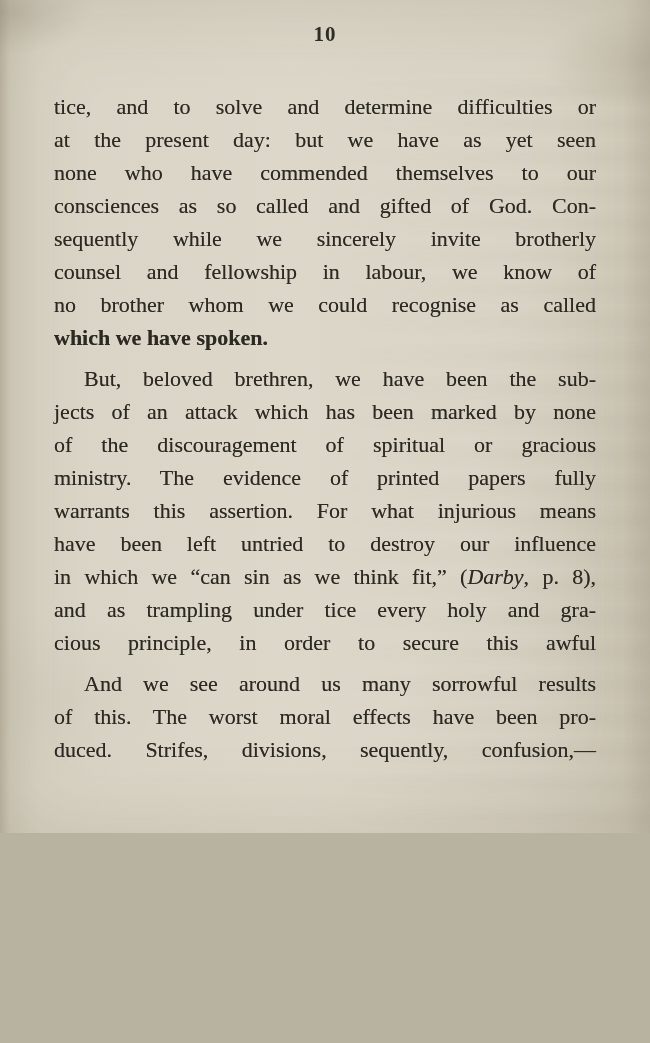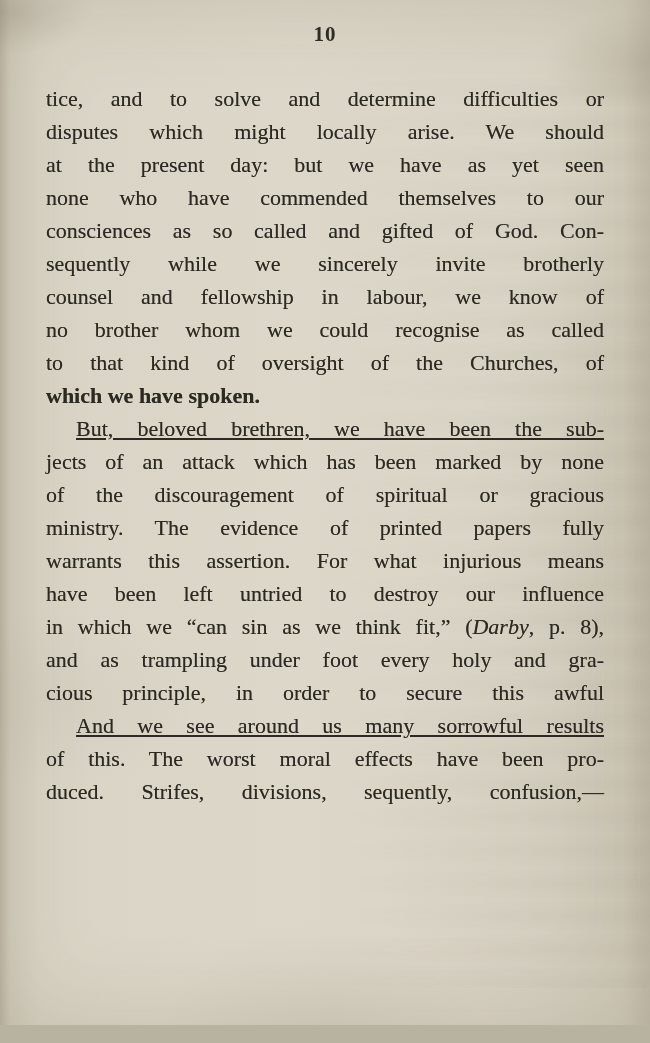--- a/index.html
+++ b/index.html
@@ -3,21 +3,21 @@
 <meta charset="utf-8">
 <style>
   html, body {
     margin: 0;
     padding: 0;
     background: #b8b2a0;
   }
   .page {
     position: relative;
     width: 650px;
-    height: 1025px;
+    height: 833px;
     overflow: hidden;
     background:
       linear-gradient(90deg,
         #beb8a6 0%, #d2cdbc 1.5%, #d9d4c5 6%,
         #dcd7c8 45%, #d9d4c5 80%,
         #d4cfbe 96%, #c8c2b0 100%),
       #d8d3c4;
     box-shadow: inset 0 0 90px rgba(100, 90, 65, 0.18);
     font-family: "Liberation Serif", "DejaVu Serif", serif;
     color: #2b2922;
@@ -66,59 +66,57 @@
   }
   .page-text {
     position: absolute;
     top: 82px;
     left: 46px;
     width: 558px;
     font-size: 22px;
     line-height: 33px;
     text-shadow: 0 0 0.5px rgba(43, 41, 34, 0.55);
   }
-  .para { margin: 0; }
+  .para { margin: 8px; }
   .line {
     text-align: justify;
     text-align-last: justify;
     white-space: normal;
   }
   .line.last { text-align-last: left; font-weight: bold; }
-  .para.indent .line.first { text-indent: 30px; text-decoration: underline; }
+  .para.indent .line.first { text-indent: 30px; }
   .line i { }
 </style>
 </head>
 <body>
 
 <div class="page">
   <div class="stains"></div>
   <div class="show-through"></div>
   <div class="page-number">10</div>
   <div class="page-text">
       <div class="para">
         <div class="line first">tice, and to solve and determine difficulties or</div>
-        <div class="line">disputes which might locally arise. We should</div>
         <div class="line">at the present day: but we have as yet seen</div>
         <div class="line">none who have commended themselves to our</div>
         <div class="line">consciences as so called and gifted of God. Con-</div>
         <div class="line">sequently while we sincerely invite brotherly</div>
         <div class="line">counsel and fellowship in labour, we know of</div>
         <div class="line">no brother whom we could recognise as called</div>
-        <div class="line">to that kind of oversight of the Churches, of</div>
         <div class="line last">which we have spoken.</div>
       </div>
       <div class="para indent">
         <div class="line first">But, beloved brethren, we have been the sub-</div>
         <div class="line">jects of an attack which has been marked by none</div>
         <div class="line">of the discouragement of spiritual or gracious</div>
         <div class="line">ministry. The evidence of printed papers fully</div>
         <div class="line">warrants this assertion. For what injurious means</div>
         <div class="line">have been left untried to destroy our influence</div>
         <div class="line"><span>in which we “can sin as we think fit,” (</span><i>Darby</i><span>, p. 8),</span></div>
-        <div class="line">and as trampling under foot every holy and gra-</div>
+        <div class="line">and as trampling under tice every holy and gra-</div>
         <div class="line">cious principle, in order to secure this awful</div>
       </div>
       <div class="para indent">
         <div class="line first">And we see around us many sorrowful results</div>
         <div class="line">of this. The worst moral effects have been pro-</div>
         <div class="line">duced. Strifes, divisions, sequently, confusion,—</div>
       </div>
     </div>
 </div>
 

